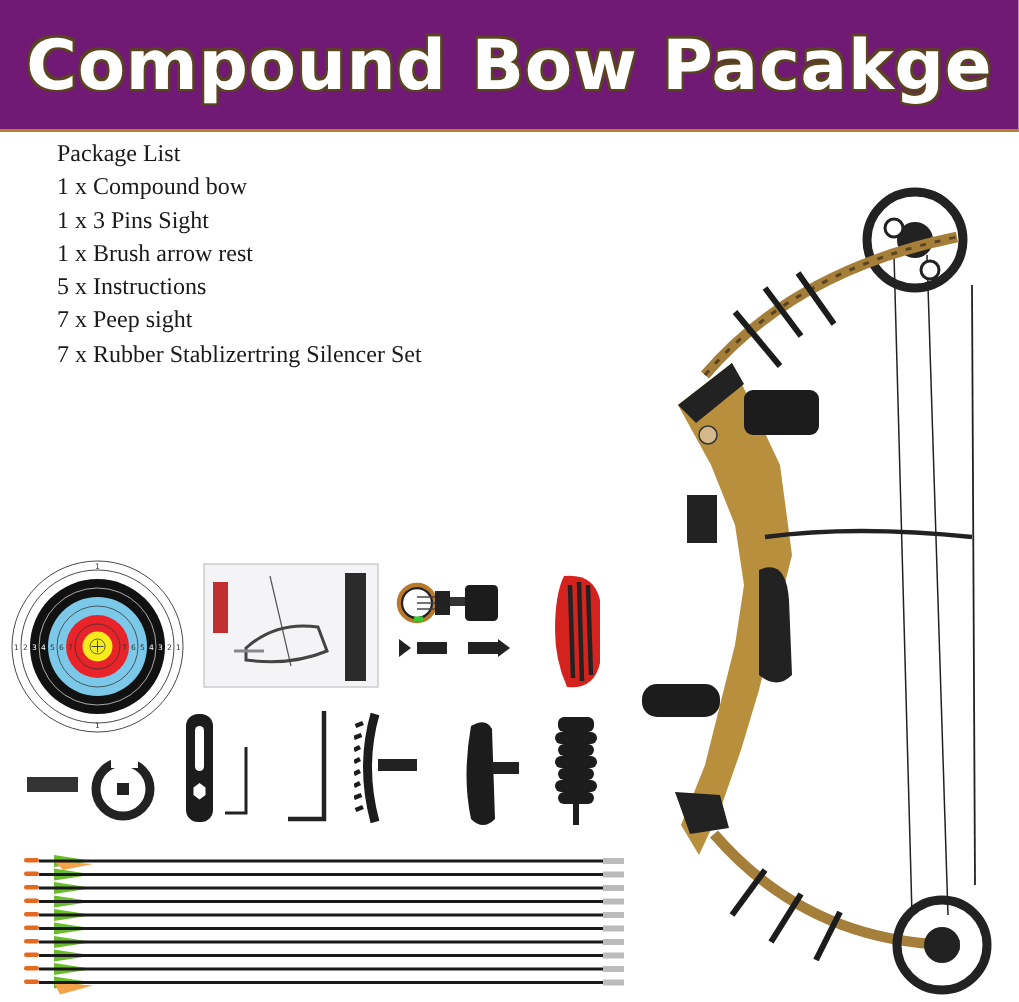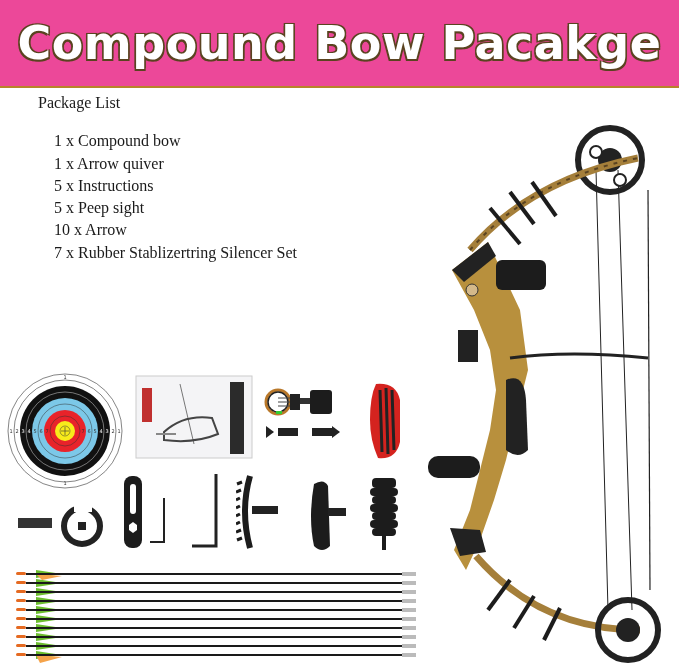--- a/index.html
+++ b/index.html
@@ -1,19 +1,19 @@
 <!DOCTYPE html>
 <html><head>
 <meta charset="utf-8">
 <style>
   html, body { margin: 0; padding: 0; background: #ffffff; }
   body { width: 679px; height: 668px; position: relative; overflow: hidden; font-family: "DejaVu Sans", sans-serif; }
   .banner {
     position: absolute; left: 0; top: 0; width: 679px; height: 86px;
-    background: #ec4899; border-bottom: 2px solid #b7832a;
+    background: #701a75; border-bottom: 2px solid #b7832a;
     display: flex; align-items: center; justify-content: center;
   }
   .banner-title {
     font-family: "DejaVu Sans", sans-serif; font-weight: bold; font-size: 46px;
     color: #ffffff; letter-spacing: 0.5px;
     text-shadow: -1.5px -1.5px 0 #5a4320, 1.5px -1.5px 0 #5a4320, -1.5px 1.5px 0 #5a4320, 1.5px 1.5px 0 #5a4320, 0 0 2px #5a4320;
   }
   .pkg-list { position: absolute; left: 38px; top: 92px; margin: 0; padding: 0; list-style: none; }
   .pkg-list li, .pkg-heading {
     font-family: Liberation Serif, serif; font-size: 16px; line-height: 22.3px; color: #1a1a1a; white-space: nowrap;
@@ -23,26 +23,26 @@
 </style>
 </head>
 <body>
 
 <div class="banner">
   <span class="banner-title">Compound Bow Pacakge</span>
 </div>
 
 <div class="pkg-list">
   <div class="pkg-heading">Package List</div>
-  <ul style="margin:16px;padding:0;list-style:none;">
+  <ul style="margin:0;padding:0;list-style:none;">
     <li>1 x Compound bow</li>
-    <li>1 x Arrow quiver</li>
+    <li>1 x 3 Pins Sight</li>
+    <li>1 x Brush arrow rest</li>
     <li>5 x Instructions</li>
-    <li>5 x Peep sight</li>
-    <li>10 x Arrow</li>
+    <li>7 x Peep sight</li>
     <li>7 x Rubber Stablizertring Silencer Set</li>
   </ul>
 </div>
 
 <div class="item" style="left:6px;top:372px;">
   <svg width="118" height="118" viewBox="0 0 118 118">
     <circle cx="59" cy="59" r="57" fill="#fff" stroke="#333" stroke-width="0.6"></circle>
     <circle cx="59" cy="59" r="51" fill="#fff" stroke="#333" stroke-width="0.6"></circle>
     <circle cx="59" cy="59" r="45" fill="#111"></circle>
     <circle cx="59" cy="59" r="39" fill="#111" stroke="#ddd" stroke-width="0.5"></circle>

